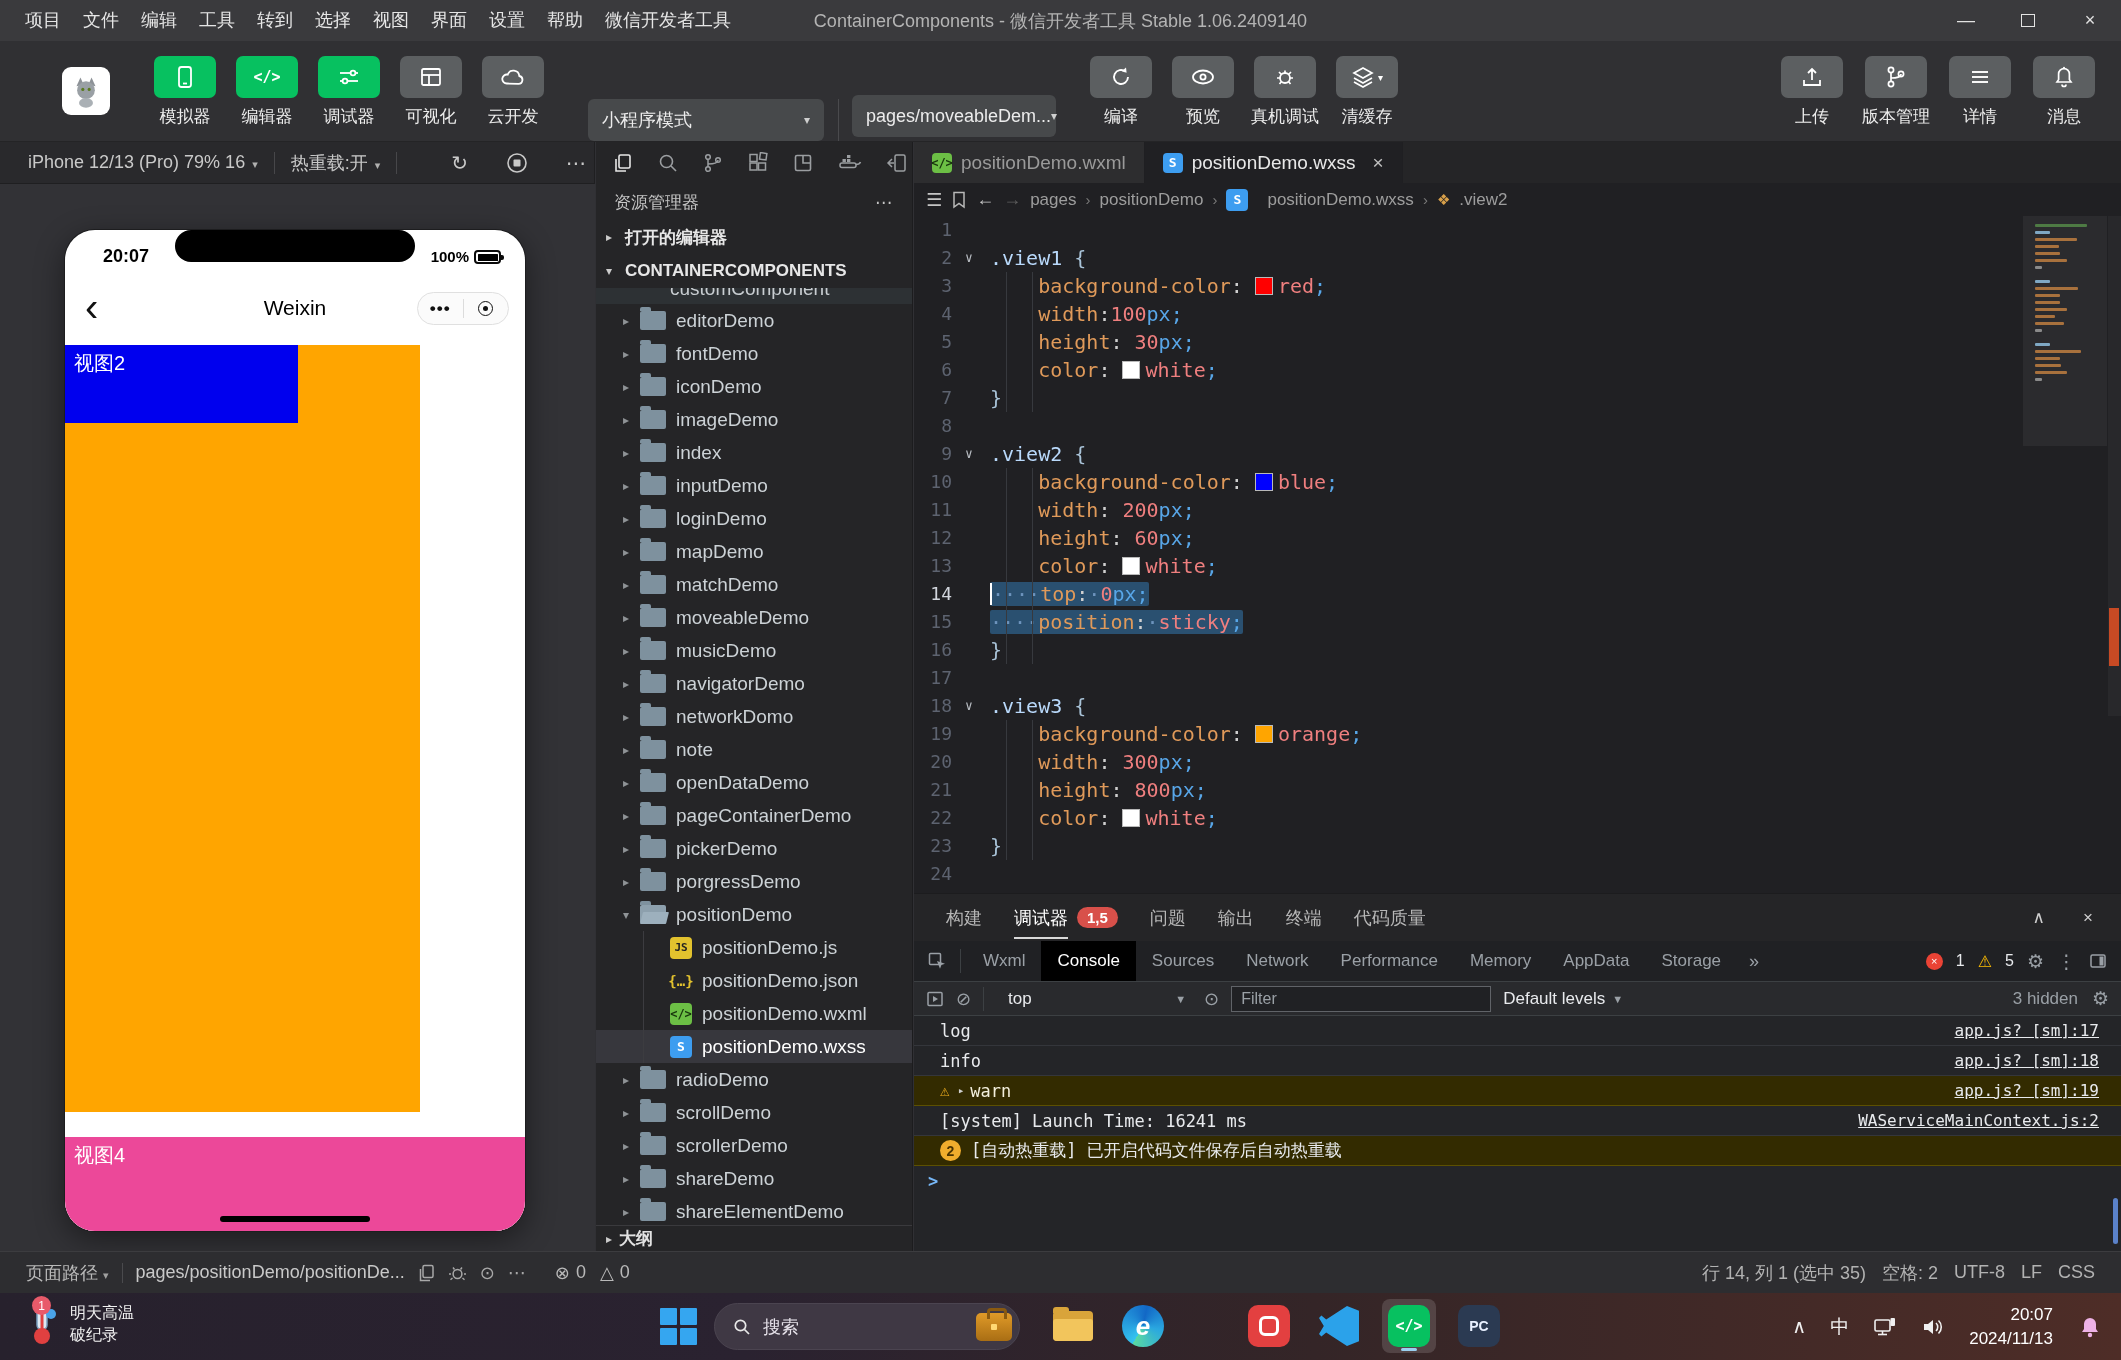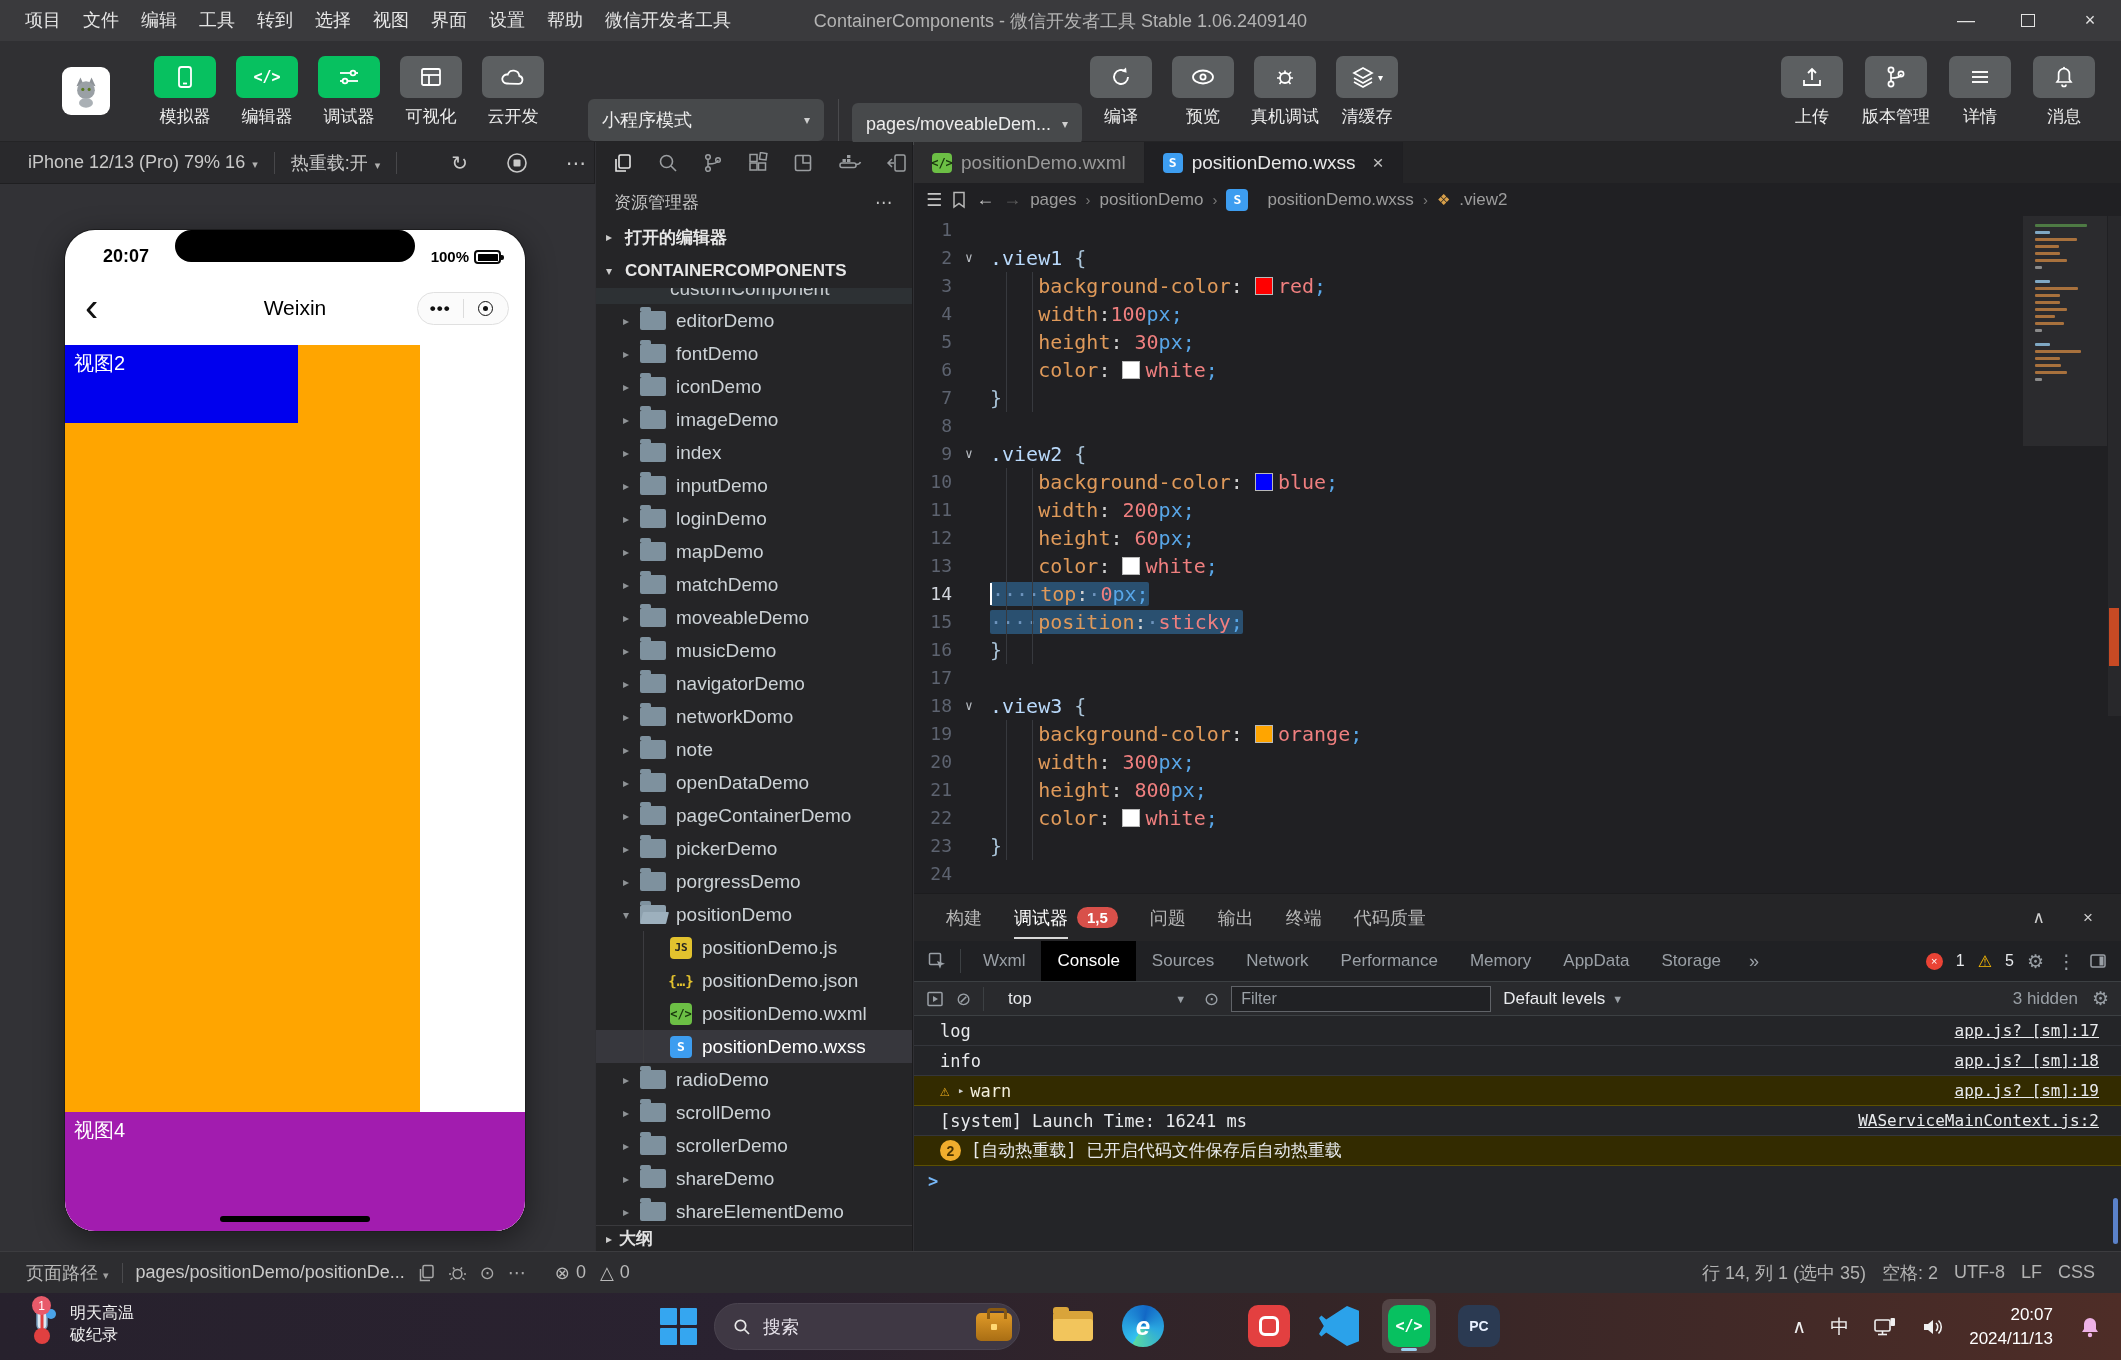--- a/index.html
+++ b/index.html
@@ -22,21 +22,21 @@
   .avatar{position:absolute;left:62px;top:26px;width:48px;height:48px;background:#fff;border-radius:9px;display:flex;align-items:center;justify-content:center}
   #tb-main{position:absolute;left:150px;top:15px;display:flex;gap:12px}
   .tb-btn{width:70px;display:flex;flex-direction:column;align-items:center;gap:7px}
   .tb-btn .ibox{width:62px;height:42px;border-radius:7px;background:#5c5f61;display:flex;align-items:center;justify-content:center;color:#fff}
   .tb-btn.active .ibox{background:#07c160}
   .tb-btn .lbl{font-size:17px;color:#ededed;white-space:nowrap}
   .codeglyph{font-size:15px;font-weight:bold;color:#fff;font-family:"DejaVu Sans Mono",monospace}
   .dd{position:absolute;top:58px;height:42px;background:#47494b;border-radius:6px;display:flex;align-items:center;padding:0 14px;font-size:18px;color:#ececec}
   .dd .caret{margin-left:auto;font-size:12px;color:#cfcfcf}
   #dd-mode{left:588px;width:236px;top:58px}
-  #dd-page{left:852px;width:230px;top:62px}
+  #dd-page{left:852px;width:204px;top:54px}
   .tb-sep{position:absolute;left:838px;top:58px;width:1px;height:42px;background:#4a4a4d}
   #tb-acts{position:absolute;left:1086px;top:15px;display:flex;gap:12px}
   #tb-right{position:absolute;right:22px;top:15px;display:flex;gap:14px}
   .tb-btn .ibox .caret2{font-size:10px;margin-left:3px;color:#fff}
 
   
   .sim-header{position:absolute;left:0;top:142px;width:595px;height:42px;background:#29292c;border-right:1px solid #1f1f21;border-bottom:1px solid #1f1f21;display:flex;align-items:center;font-size:18px;color:#c9c9c9}
   .sim-header .caret{font-size:11px;margin-left:7px;color:#b0b0b0}
   .vdiv{width:1px;height:22px;background:#47474a;margin:0 16px}
   .simic{color:#c9c9c9;margin-left:38px;font-size:20px}
@@ -444,21 +444,21 @@
           <span class="cap-target">
               <span class="ring">
                 <i></i>
               </span>
             </span>
         </span>
       </div>
       <div class="p-content">
         <div class="v3" id="v3" style="background: rgb(255, 165, 0);"></div>
         <div class="v2" id="v2" style="background: rgb(0, 0, 238);">视图2</div>
-        <div class="v4" id="v4" style="background: #a21caf;">视图4</div>
+        <div class="v4" id="v4" style="background: #ec4899; margin-top: 25px;">视图4</div>
         <div class="home-bar"></div>
       </div>
     </div>
   </div>
 
   <div class="explorer">
     <div id="act-icons">
         <span class="ic ">
           <svg width="22" height="22" viewBox="0 0 22 22">
             <rect x="7" y="3" width="11" height="13" rx="1.5" fill="none" stroke="currentColor" stroke-width="1.6"></rect>

